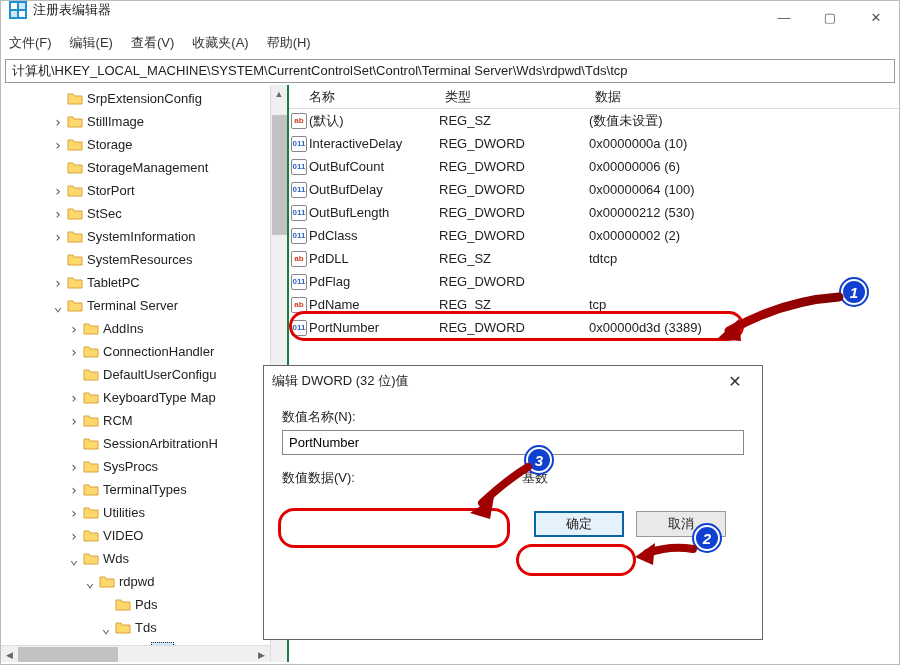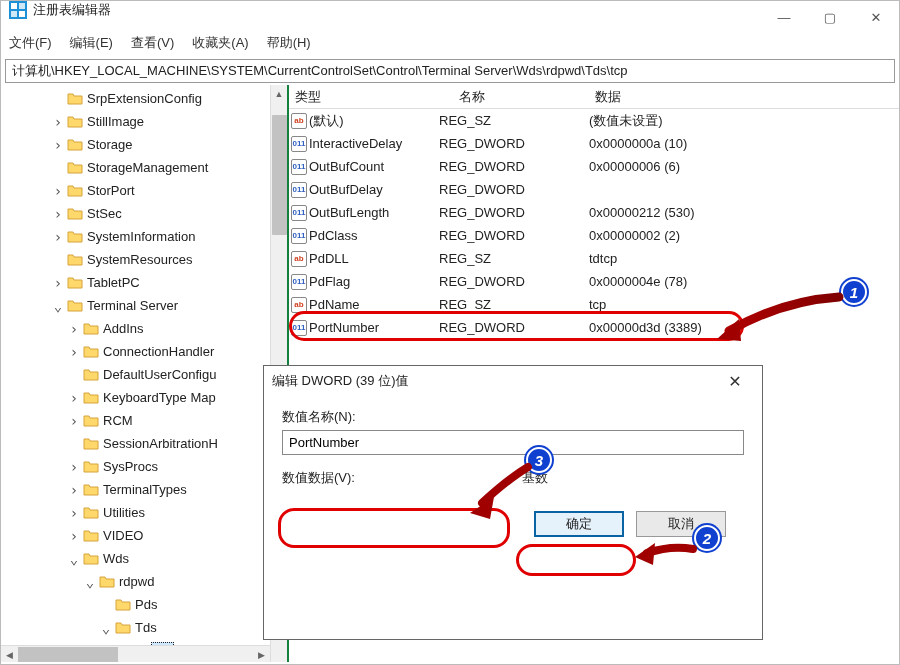--- a/index.html
+++ b/index.html
@@ -335,22 +335,22 @@
     </div>
     <div class="tree-hscroll">
       <span class="arrowh">◀</span>
       <div class="thumbh"></div>
       <span class="arrowh" style="position:absolute;right:0;">▶</span>
     </div>
   </div>
 
   <div class="list">
     <div class="list-header">
+      <div class="col c-name" style="padding-left:20px">名称</div>
       <div class="col c-type">类型</div>
-      <div class="col c-name" style="padding-left:20px">名称</div>
       <div class="col c-data">数据</div>
     </div>
     <div class="list-rows" id="list-rows">
         <div class="row">
           <span class="ico">
             <span class="appico-sz">ab</span>
           </span>
           <span class="c-name">(默认)</span>
           <span class="c-type">REG_SZ</span>
           <span class="c-data">(数值未设置)</span>
@@ -370,20 +370,21 @@
           <span class="c-name">OutBufCount</span>
           <span class="c-type">REG_DWORD</span>
           <span class="c-data">0x00000006 (6)</span>
         </div>
         <div class="row">
           <span class="ico">
             <span class="appico-dw">011</span>
           </span>
           <span class="c-name">OutBufDelay</span>
           <span class="c-type">REG_DWORD</span>
+          <span class="c-data">0x00000064 (100)</span>
         </div>
         <div class="row">
           <span class="ico">
             <span class="appico-dw">011</span>
           </span>
           <span class="c-name">OutBufLength</span>
           <span class="c-type">REG_DWORD</span>
           <span class="c-data">0x00000212 (530)</span>
         </div>
         <div class="row">
@@ -401,21 +402,20 @@
           <span class="c-name">PdDLL</span>
           <span class="c-type">REG_SZ</span>
           <span class="c-data">tdtcp</span>
         </div>
         <div class="row">
           <span class="ico">
             <span class="appico-dw">011</span>
           </span>
           <span class="c-name">PdFlag</span>
           <span class="c-type">REG_DWORD</span>
-          <span class="c-data">0x0000004e (78)</span>
         </div>
         <div class="row">
           <span class="ico">
             <span class="appico-sz">ab</span>
           </span>
           <span class="c-name">PdName</span>
           <span class="c-type">REG_SZ</span>
           <span class="c-data">tcp</span>
         </div>
         <div class="row">
@@ -427,21 +427,21 @@
           <span class="c-data">0x00000d3d (3389)</span>
         </div>
       </div>
 
     <div class="row-highlight" style="left:0px; top:226px; width:455px; height:30px;"></div>
   </div>
 </div>
 
 <div class="dlg">
   <div class="dlg-title">
-    <span>编辑 DWORD (39 位)值</span>
+    <span>编辑 DWORD (32 位)值</span>
     <span style="flex:1"></span>
     <span class="dlg-close">✕</span>
   </div>
   <div class="dlg-body">
     <div class="fldlbl">数值名称(N):</div>
     <input class="txtinput" readonly="" value="PortNumber" style="">
     <div class="value-row">
       <div class="value-left">
         <div class="fldlbl">数值数据(V):</div>
       </div>

